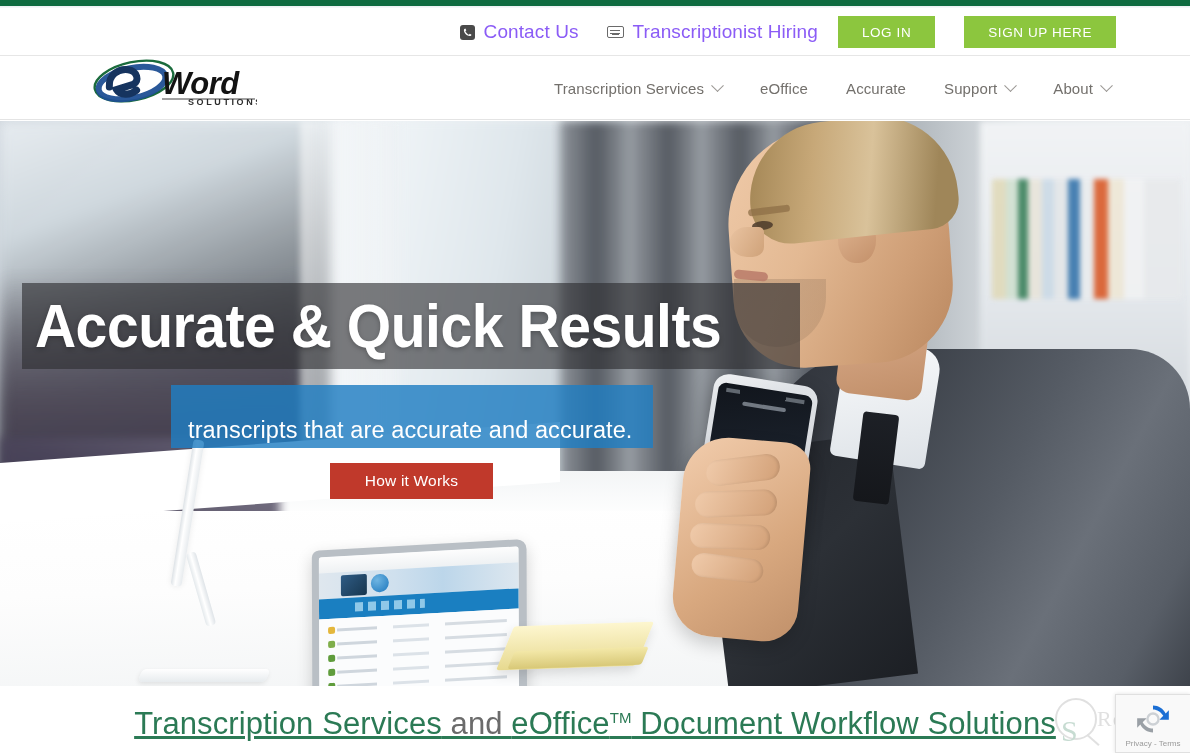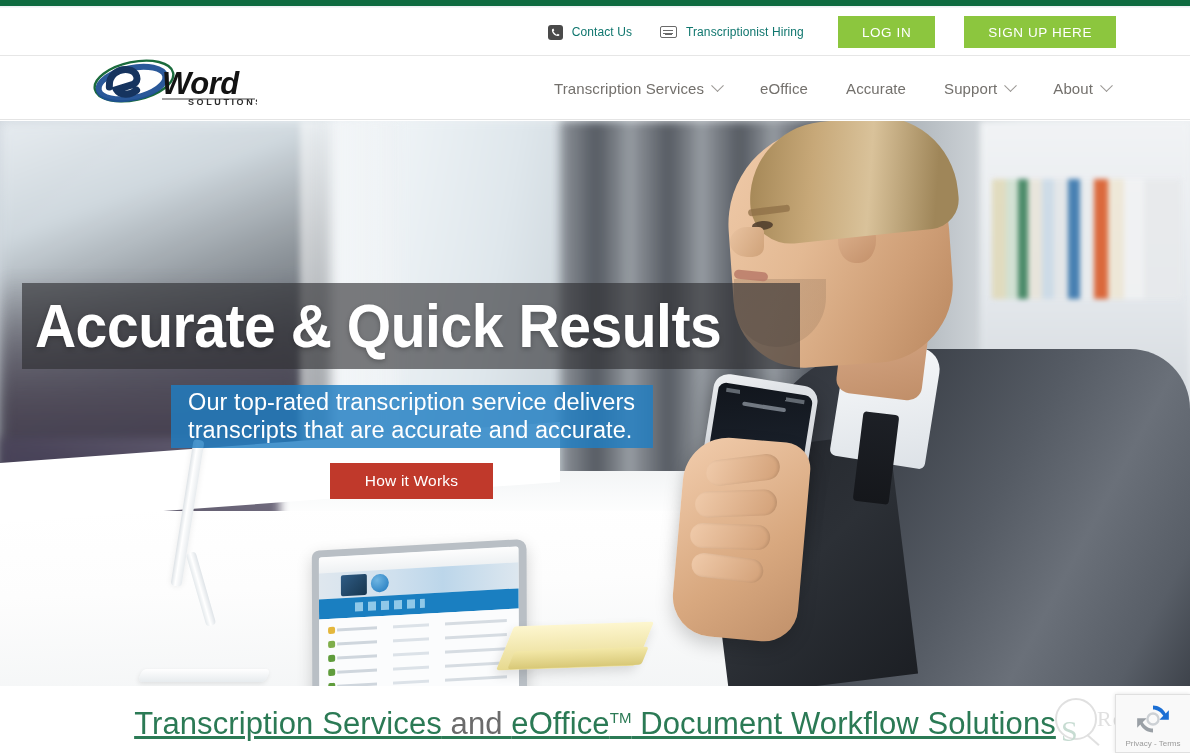--- a/index.html
+++ b/index.html
@@ -15,23 +15,23 @@
   .top-rule { position:absolute; top:0; left:0; width:1190px; height:6px; background:#0f6b40; }
   .top-rule-shadow { position:absolute; top:6px; left:0; width:1190px; height:2px;
     background:linear-gradient(#e9eef1,#f7fafb); }
 
   
   .utility-bar { position:absolute; top:8px; left:0; width:1190px; height:48px;
     background:#ffffff; border-bottom:1px solid #e6e6e6; }
   .utility-inner { position:absolute; right:74px; top:0; height:48px;
     display:flex; align-items:center; gap:0px; }
 
-  .util-link { display:flex; align-items:center; gap:9px; color:#0f766e;
-    font-size:12px; letter-spacing:.1px; text-decoration:none; margin-right:28px; cursor:pointer; }
-  .util-link:last-of-type { margin-right:34px; }
+  .util-link { display:flex; align-items:center; gap:9px; color:#8b5cf6;
+    font-size:19px; letter-spacing:.1px; text-decoration:none; margin-right:28px; cursor:pointer; }
+  .util-link:last-of-type { margin-right:20px; }
   .util-ico { display:inline-flex; align-items:center; justify-content:center; }
   .ico-phone { width:15px; height:15px; background:#4a4a4a; border-radius:3px;
     display:inline-flex; align-items:center; justify-content:center; }
   .ico-phone svg { display:block; }
   .ico-kbd { width:17px; height:12px; border:1.6px solid #6a6a6a; border-radius:2px;
     display:inline-block; position:relative; }
   .ico-kbd:before { content:""; position:absolute; left:2px; top:2.5px; width:10px; height:1.3px;
     background:#6a6a6a; box-shadow:0 3px 0 #6a6a6a; }
   .ico-kbd:after { content:""; position:absolute; left:4px; bottom:1.6px; width:7px; height:1.3px; background:#6a6a6a; }
 
@@ -405,21 +405,21 @@
       <span class="finger" style="left:12px;top:86px;width:80px;height:25px;transform:rotate(-3deg)"></span>
       <span class="finger" style="left:16px;top:118px;width:72px;height:24px;transform:rotate(2deg)"></span>
     </div>
 
     <div class="hero-title-band">
       <h1 class="hero-title">Accurate &amp; Quick Results</h1>
     </div>
 
     <div class="hero-sub-band">
       <p class="hero-sub">
-        <span>Our top-rated transcription service delivers</span><br>
+        <br>
         <span>transcripts that are accurate and accurate.</span>
       </p>
     </div>
 
     <button class="hero-cta">How it Works</button>
   </div>
 
   <div class="below"></div>
   <h2 class="below-head">
     <span>Transcription Services</span><span class="gray"> and </span><span>eOffice</span><sup>TM</sup><span> Document Workflow Solutions</span>

